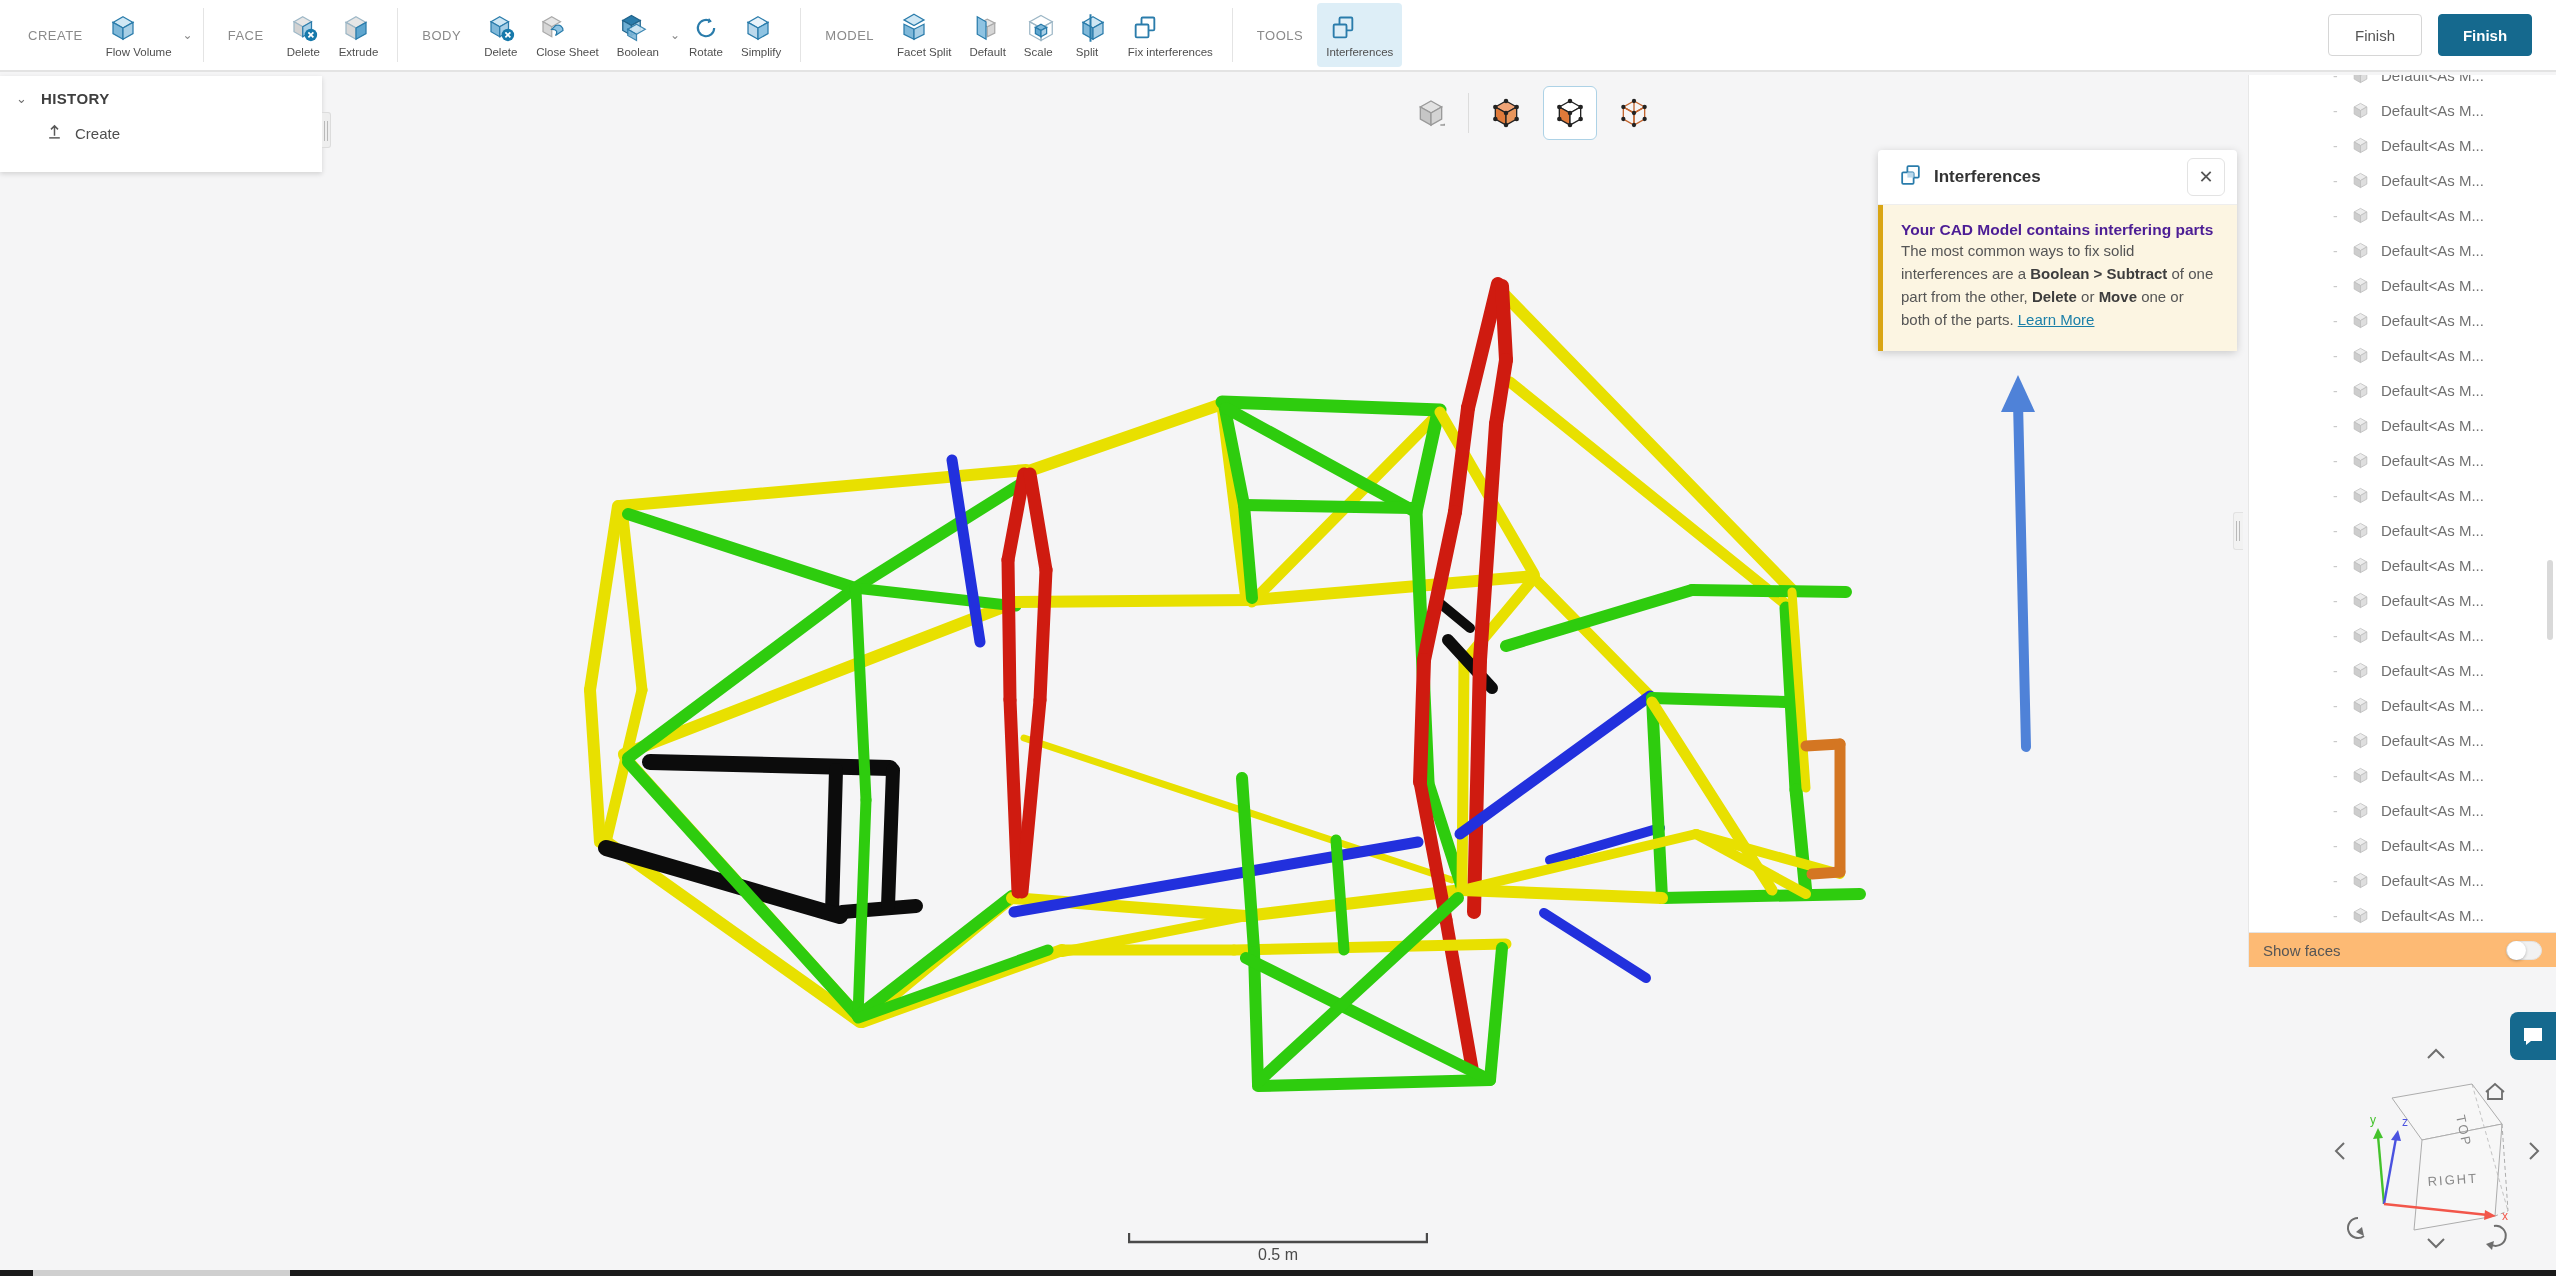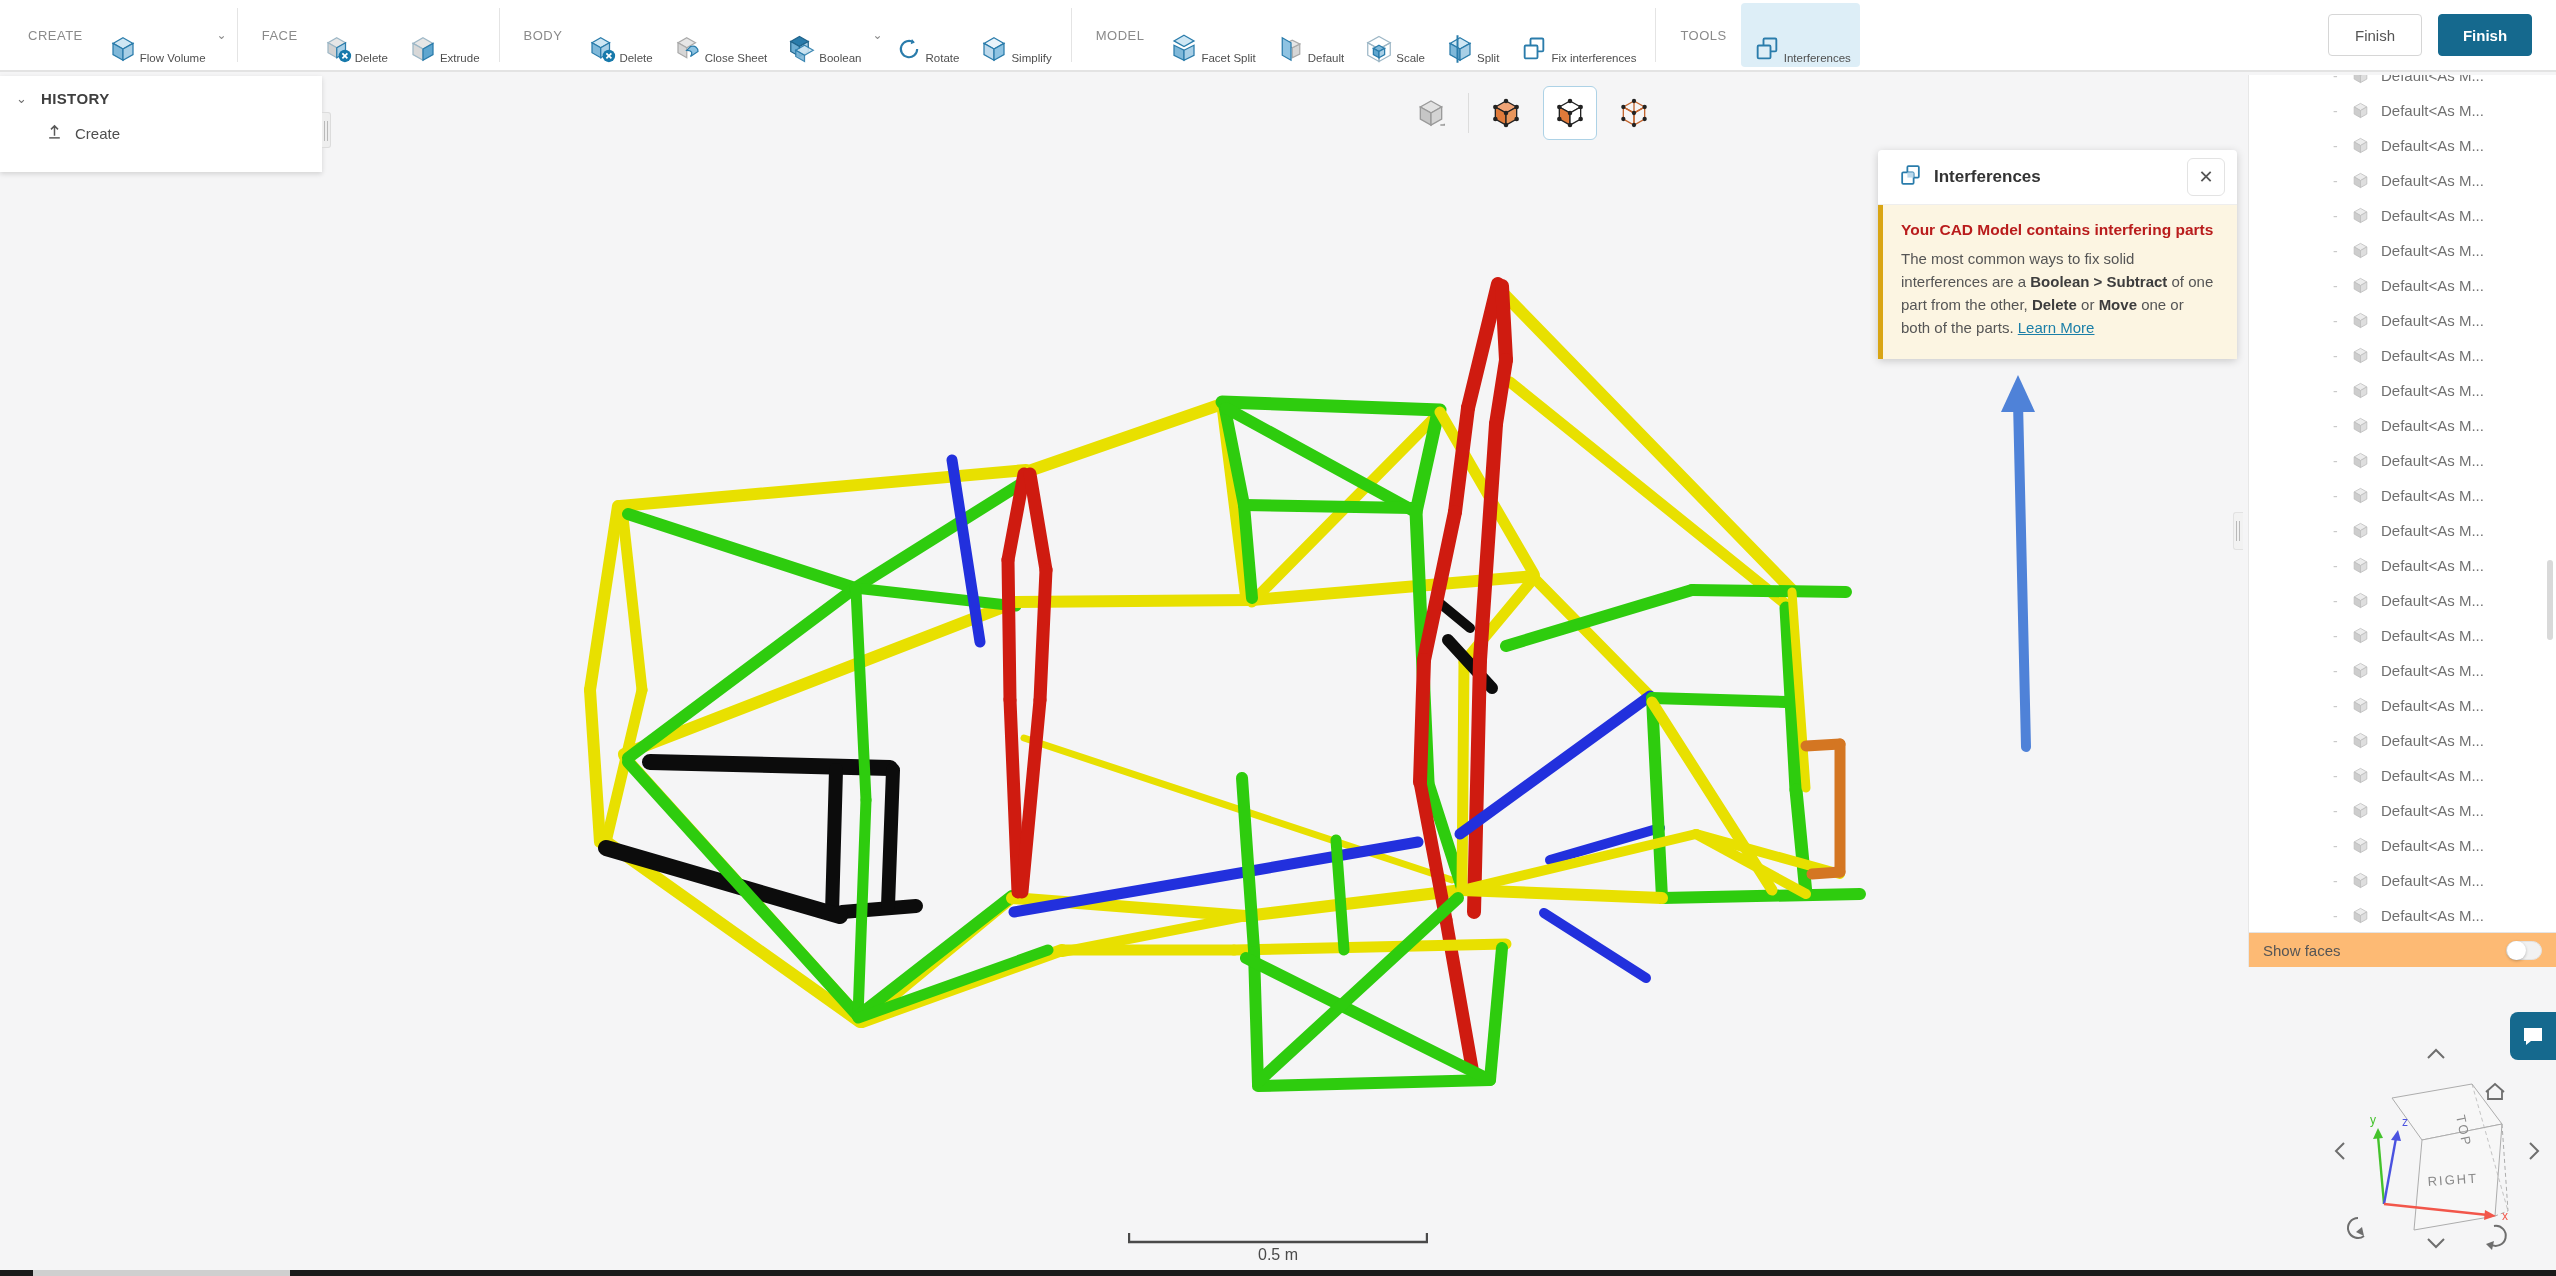--- a/index.html
+++ b/index.html
@@ -2,21 +2,21 @@
 <html style="--accent: #15698e; --link: #1b7fa8; --warning-bg: #fcf5e2; --warning-border: #d9a514; --active-tool-bg: #ddeef7; --arrow: #4f82d8; --viewport-bg: #f5f5f6;"><head>
 <meta charset="utf-8">
 <style>
   *{box-sizing:border-box;margin:0;padding:0}
   html,body{width:2556px;height:1276px;overflow:hidden;font-family:"Liberation Sans",sans-serif;background:#f5f5f6}
   .page{position:relative;width:2556px;height:1212px}
 
   
   .toolbar{position:absolute;left:0;top:0;width:2556px;height:72px;background:#fff;border-bottom:2px solid #e3e3e3;display:flex;align-items:center;padding:0 24px 0 14px;z-index:20}
   .tb-section-label{font-size:13px;color:#8a8a8a;letter-spacing:.5px;margin:0 14px;white-space:nowrap}
-  .tb-item{display:flex;flex-direction:row;align-items:flex-end;justify-content:center;height:64px;padding:3px 9px;border-radius:4px;cursor:pointer;position:relative}
+  .tb-item{display:flex;flex-direction:column;align-items:flex-start;justify-content:center;height:64px;padding:3px 9px;border-radius:4px;cursor:pointer;position:relative}
   .tb-item .lbl{font-size:11.5px;color:#4f4f4f;margin-top:3px;white-space:nowrap}
   .tb-item.active{background:#ddeef7}
   .tb-divider{width:1px;height:54px;background:#e4e4e4;margin:0 10px}
   .tb-chevron{font-size:12px;color:#8a8a8a;margin-left:2px;align-self:center}
   .tb-right{margin-left:auto;display:flex;gap:16px;align-items:center}
   .btn{height:42px;min-width:94px;padding:0 22px;border-radius:4px;font-size:15px;display:flex;align-items:center;justify-content:center;cursor:pointer}
   .btn.secondary{background:#fff;border:1px solid #d6d6d6;color:#555}
   .btn.primary{background:var(--accent,#15698e);border:1px solid var(--accent,#15698e);color:#fff;font-weight:bold}
   .icon-wrap{width:34px;height:30px;display:flex;align-items:center;justify-content:center}
   .tb-group{display:flex;align-items:center}
@@ -39,21 +39,21 @@
   .viewbar .vb-btn{width:54px;height:54px;display:flex;align-items:center;justify-content:center;border-radius:6px;cursor:pointer}
   .viewbar .vb-btn.selected{background:#fff;border:1px solid #add2e6}
   .vb-divider{width:1px;height:40px;background:#dcdcdc}
 
   
   .interf{position:absolute;left:1878px;top:150px;width:359px;background:#fff;border-radius:4px;box-shadow:0 2px 8px rgba(0,0,0,.18);z-index:7}
   .interf-head{display:flex;align-items:center;height:55px;padding:0 12px 0 20px;border-bottom:1px solid #eee}
   .interf-title{font-size:17px;font-weight:bold;color:#333;margin-left:11px}
   .close-btn{margin-left:auto;width:38px;height:38px;border:1px solid #e3e3e3;border-radius:6px;display:flex;align-items:center;justify-content:center;color:#555;font-size:18px;cursor:pointer;background:#fff}
   .warnbox{background:#fcf5e2;border-left:5px solid #d9a514;padding:16px 20px 20px 18px}
-  .warn-title{font-size:15.5px;font-weight:bold;color:#b91c1c;margin-bottom:8px}
+  .warn-title{font-size:15.5px;font-weight:bold;color:#4c1d95;margin-bottom:0}
   .warn-body{font-size:15px;color:#555;line-height:23px}
   .warn-body b{color:#3d3d3d}
   .warn-link{color:var(--link,#1b7fa8);text-decoration:underline;cursor:pointer}
 
   
   .sidebar{position:absolute;left:2248px;top:75px;width:308px;height:892px;background:#fff;border-left:1px solid #e7e7e7;z-index:5;display:flex;flex-direction:column}
   .tree-list{flex:1;overflow:hidden;padding-top:0}
   .tree-scroll{transform:translateY(-17px)}
   .tree-row{display:flex;align-items:center;height:35px;padding-left:84px;cursor:pointer}
   .tree-dash{color:#c9c9c9;font-size:14px;width:18px}

